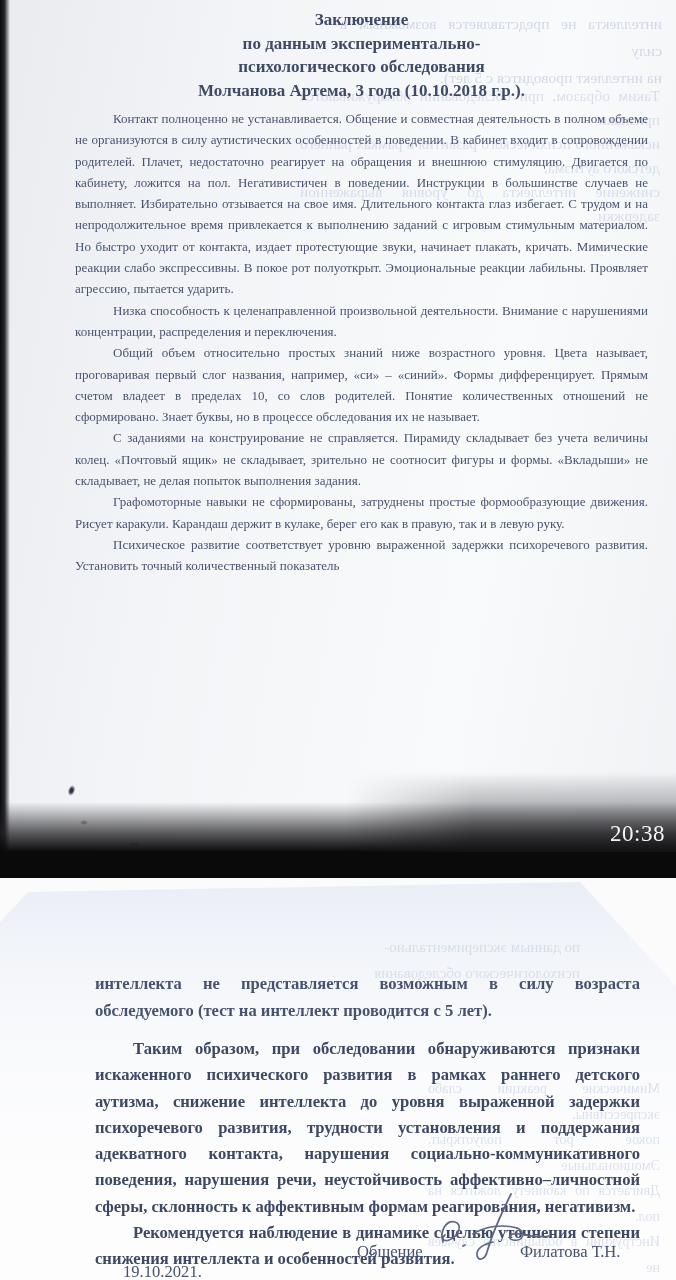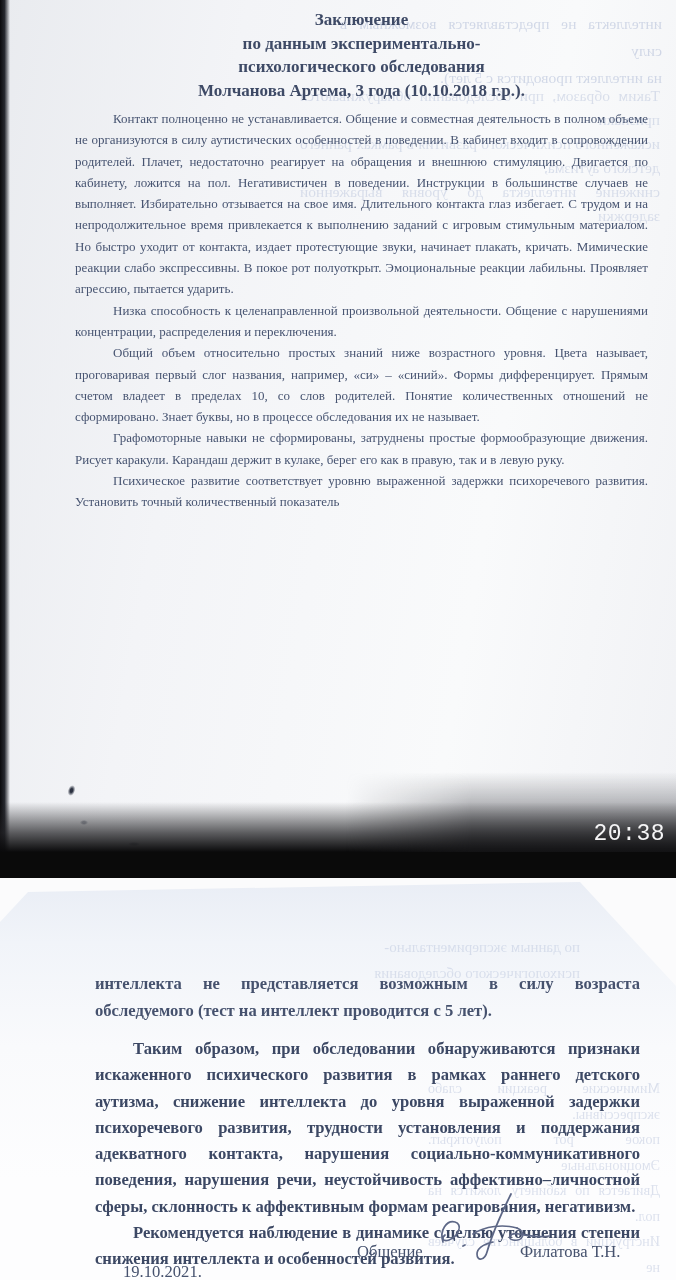--- a/index.html
+++ b/index.html
@@ -49,21 +49,21 @@
     background:linear-gradient(to bottom,rgba(60,60,64,0) 0%,rgba(32,32,35,.72) 62%,#0a0a0b 100%);
   }
   .grad-b{
     position:absolute;right:0;bottom:0;width:330px;height:80px;z-index:4;
     background:linear-gradient(to bottom,rgba(150,150,156,0) 0%,rgba(135,136,141,.55) 38%,#131315 100%);
     -webkit-mask-image:linear-gradient(to left,#000 62%,transparent 100%);
     mask-image:linear-gradient(to left,#000 62%,transparent 100%);
   }
   .timestamp{
     position:absolute;right:11px;bottom:5px;z-index:5;
-    font-family:Liberation Mono, monospace;
+    font-family:Liberation Serif, serif;
     font-size:23px;color:#f4f4f5;letter-spacing:.5px;
   }
   
   .gap{position:absolute;top:852px;left:0;width:676px;height:26px;background:#0a0a0a;}
   
   .photo2{
     position:absolute;top:878px;left:0;width:676px;height:402px;
     background:#fbfbfc;
   }
   .paper2{
@@ -111,22 +111,23 @@
 
   <div class="title1">
       <div>Заключение</div>
       <div>по данным экспериментально-</div>
       <div>психологического обследования</div>
       <div>Молчанова Артема, 3 года (10.10.2018 г.р.).</div>
     </div>
 
   <div class="body1">
       <p>Контакт полноценно не устанавливается. Общение и совместная деятельность в полном объеме не организуются в силу аутистических особенностей в поведении. В кабинет входит в сопровождении родителей. Плачет, недостаточно реагирует на обращения и внешнюю стимуляцию. Двигается по кабинету, ложится на пол. Негативистичен в поведении. Инструкции в большинстве случаев не выполняет. Избирательно отзывается на свое имя. Длительного контакта глаз избегает. С трудом и на непродолжительное время привлекается к выполнению заданий с игровым стимульным материалом. Но быстро уходит от контакта, издает протестующие звуки, начинает плакать, кричать. Мимические реакции слабо экспрессивны. В покое рот полуоткрыт. Эмоциональные реакции лабильны. Проявляет агрессию, пытается ударить.</p>
-      <p>Низка способность к целенаправленной произвольной деятельности. Общение с нарушениями концентрации, распределения и переключения.</p>
+      <p>Низка способность к целенаправленной произвольной деятельности. Внимание с нарушениями концентрации, распределения и переключения.</p>
       <p>Общий объем относительно простых знаний ниже возрастного уровня. Цвета называет, проговаривая первый слог названия, например, «си» – «синий». Формы дифференцирует. Прямым счетом владеет в пределах 10, со слов родителей. Понятие количественных отношений не сформировано. Знает буквы, но в процессе обследования их не называет.</p>
+      <p>С заданиями на конструирование не справляется. Пирамиду складывает без учета величины колец. «Почтовый ящик» не складывает, зрительно не соотносит фигуры и формы. «Вкладыши» не складывает, не делая попыток выполнения задания.</p>
       <p>Графомоторные навыки не сформированы, затруднены простые формообразующие движения. Рисует каракули. Карандаш держит в кулаке, берег его как в правую, так и в левую руку.</p>
       <p>Психическое развитие соответствует уровню выраженной задержки психоречевого развития. Установить точный количественный показатель</p>
     </div>
 
   <div class="speck speck-a"></div>
   <div class="speck speck-b"></div>
   <div class="speck speck-c"></div>
 
   <div class="grad-a"></div>
   <div class="grad-b"></div>

